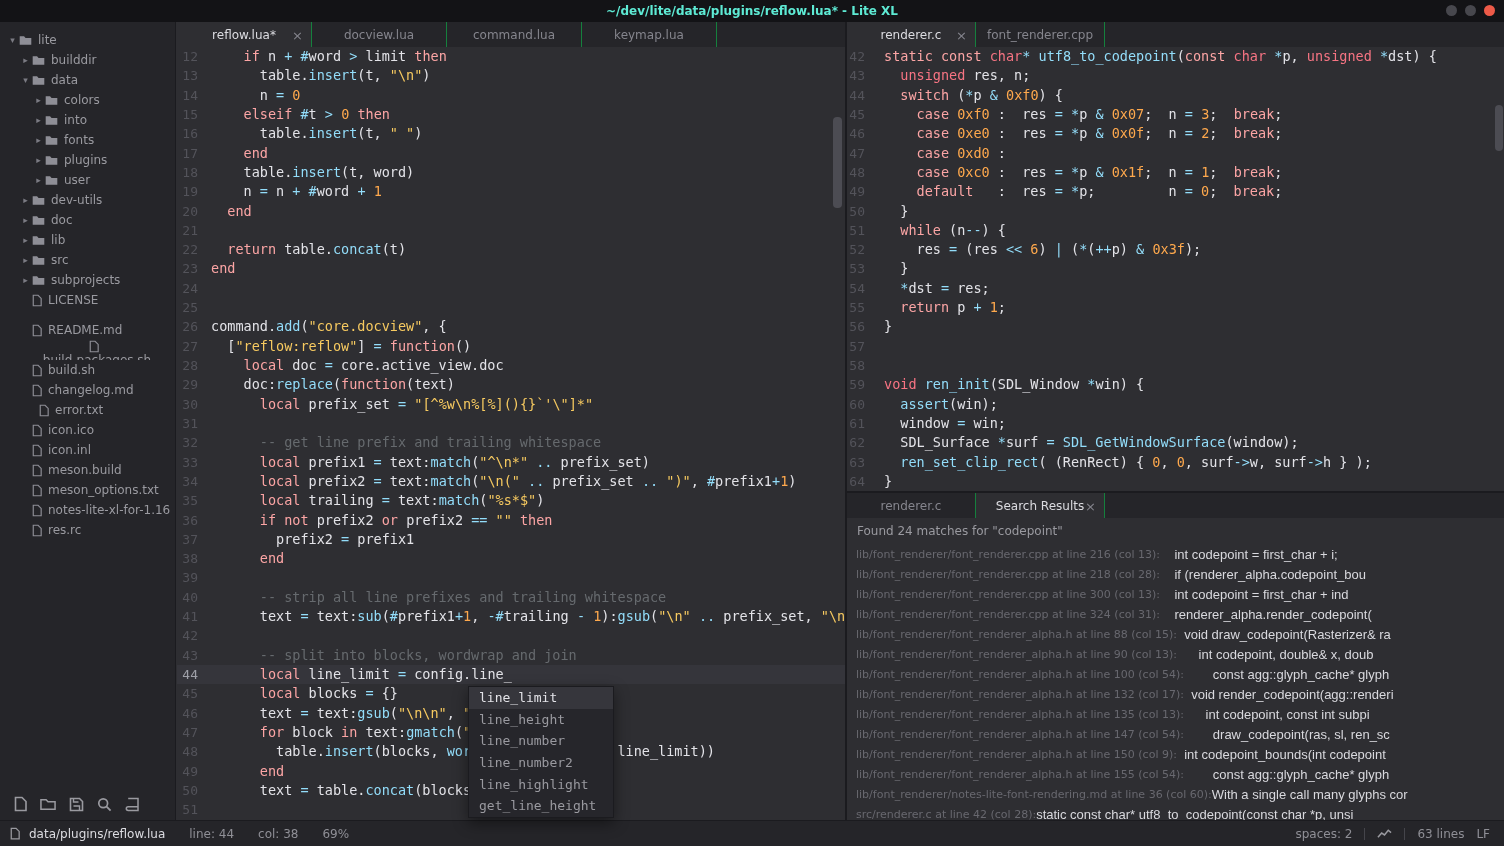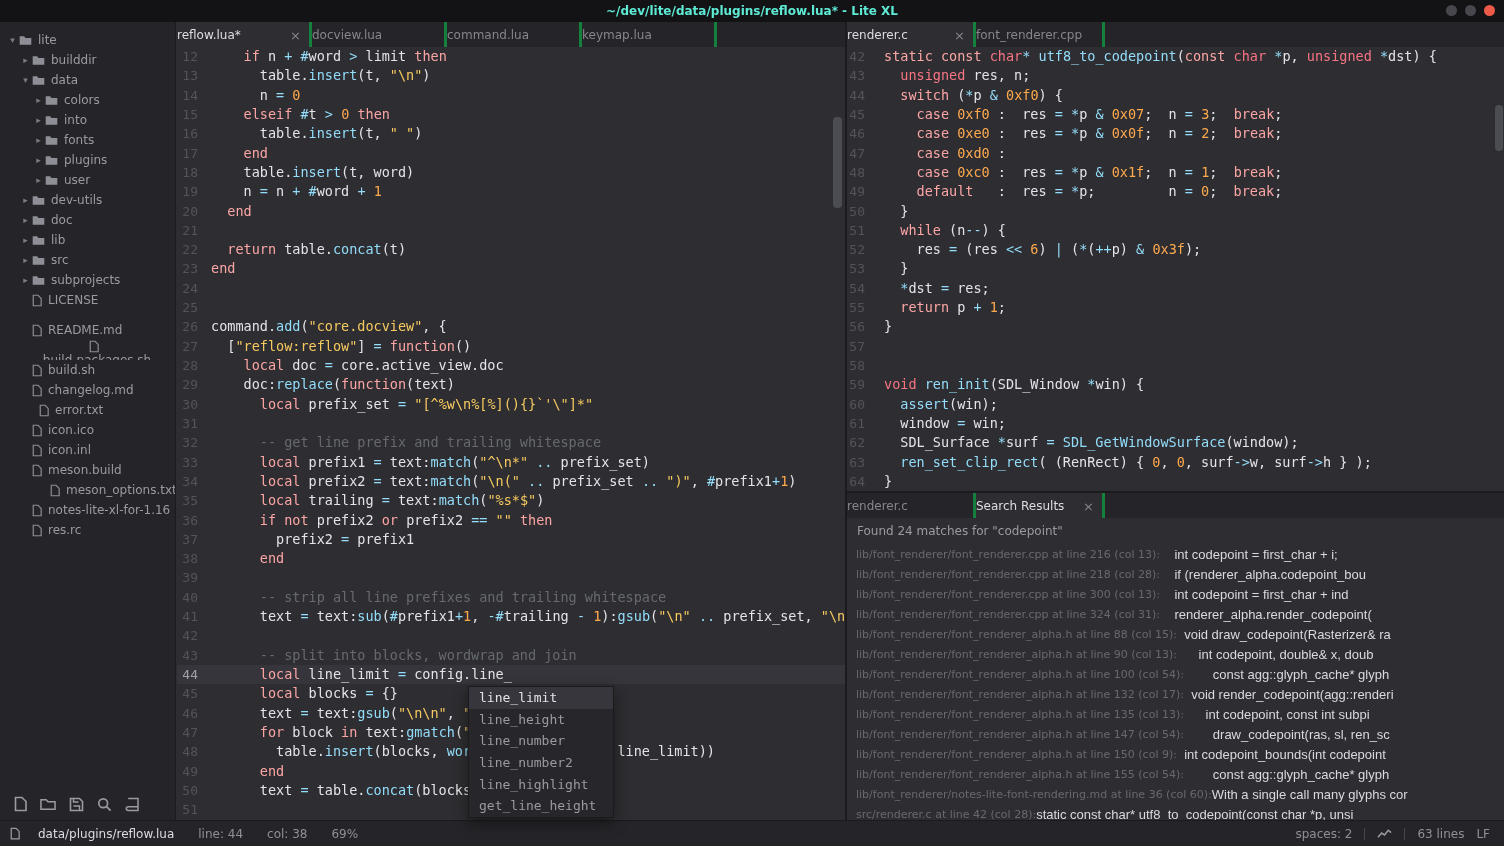--- a/index.html
+++ b/index.html
@@ -16,21 +16,21 @@
   .sidebar{position:absolute;left:0;top:22px;bottom:26px;width:176px;background:#252529;border-right:1px solid #1b1b1f}
   .tree{padding-top:8px;overflow:hidden}
   .tree-row{display:flex;align-items:center;height:20px;font-size:12px;color:#9a9aa0;white-space:nowrap;overflow:hidden}
   .chev{width:13px;flex:none;text-align:center;font-size:9px;color:#7b7b83}
   .tree-icon{margin-right:6px;flex:none;display:inline-flex;align-items:center}
   .side-toolbar{position:absolute;left:14px;bottom:8px;display:flex;gap:13px;align-items:center}
   .tb-icon{display:inline-flex}
 
   
   .tabbar{display:flex;height:25px;background:#252529;overflow:hidden}
-  .tab{display:flex;align-items:center;justify-content:flex-start;position:relative;height:100%;border-right:3px solid #15803d;color:#85858d;font-size:12px;white-space:nowrap}
+  .tab{display:flex;align-items:center;justify-content:center;position:relative;height:100%;border-right:1px solid #15803d;color:#85858d;font-size:12px;white-space:nowrap}
   .tabs-left .tab{width:135px}
   .tabs-right .tab,.tabs-search .tab{width:129px}
   .tab.active{background:#2e2e32;color:#dcdce1}
   .tab-close{position:absolute;right:8px;top:50%;transform:translateY(-50%);font-size:13px;color:#85858d}
 
   
   .editor-left{position:absolute;left:177px;top:22px;bottom:26px;width:668px;background:#2e2e32}
   .right-col{position:absolute;left:845px;right:0;top:22px;bottom:26px;border-left:2px solid #1b1b1f;background:#2e2e32}
   .editor-right{position:absolute;left:0;right:0;top:0;height:469px;overflow:hidden}
   .code{position:absolute;left:0;right:0;top:25px;bottom:0;overflow:hidden;font-family:"DejaVu Sans Mono","Liberation Mono",monospace;font-size:13.5px}
@@ -54,21 +54,21 @@
   .res-loc{font-size:11px;color:#68686f;flex:none}
   .res-text{font-family:Liberation Sans, sans-serif;font-size:13px;color:#d9d9de}
 
   
   .autocomplete{position:absolute;left:468px;top:686px;width:146px;background:#26262b;border:1px solid #1b1b1f;box-shadow:0 5px 14px rgba(0,0,0,.45);z-index:20}
   .ac-item{height:21.7px;line-height:21.7px;padding:0 10px;font-family:"DejaVu Sans Mono","Liberation Mono",monospace;font-size:13px;color:#9a9aa0;white-space:pre;overflow:hidden}
   .ac-item.selected{background:#36363c;color:#e3e3e8}
 
   
   .statusbar{position:absolute;left:0;right:0;bottom:0;height:26px;background:#252529;border-top:1px solid #1b1b1f;display:flex;align-items:center;font-size:12px;color:#8f8f96;padding:0 14px 0 10px}
-  .sb-group{display:flex;align-items:center;gap:18px}
+  .sb-group{display:flex;align-items:center;gap:9px}
   .sb-left{display:flex;align-items:center;gap:24px}
   .sb-file{color:#dcdce1}
   .sb-right{margin-left:auto;display:flex;align-items:center;gap:12px}
   .sb-divider{width:1px;height:12px;background:#45454b}
 </style>
 </head>
 <body>
 
 <div class="app">
 
@@ -274,21 +274,21 @@
         </div>
         <div class="tree-row" style="padding-left: 19px;">
           <span class="chev"></span>
           <span class="tree-icon">
             <svg width="10" height="13" viewBox="0 0 12 15">
               <path d="M1.5 1.2h5.8L11 5v8.8H1.5z" fill="none" stroke="#8e8e96" stroke-width="1.4"></path>
             </svg>
           </span>
           <span class="tree-label">meson.build</span>
         </div>
-        <div class="tree-row" style="padding-left: 37px;">
+        <div class="tree-row" style="padding-left: 19px;">
           <span class="chev"></span>
           <span class="tree-icon">
             <svg width="10" height="13" viewBox="0 0 12 15">
               <path d="M1.5 1.2h5.8L11 5v8.8H1.5z" fill="none" stroke="#8e8e96" stroke-width="1.4"></path>
             </svg>
           </span>
           <span class="tree-label">meson_options.txt</span>
         </div>
         <div class="tree-row" style="padding-left: 19px;">
           <span class="chev"></span>

